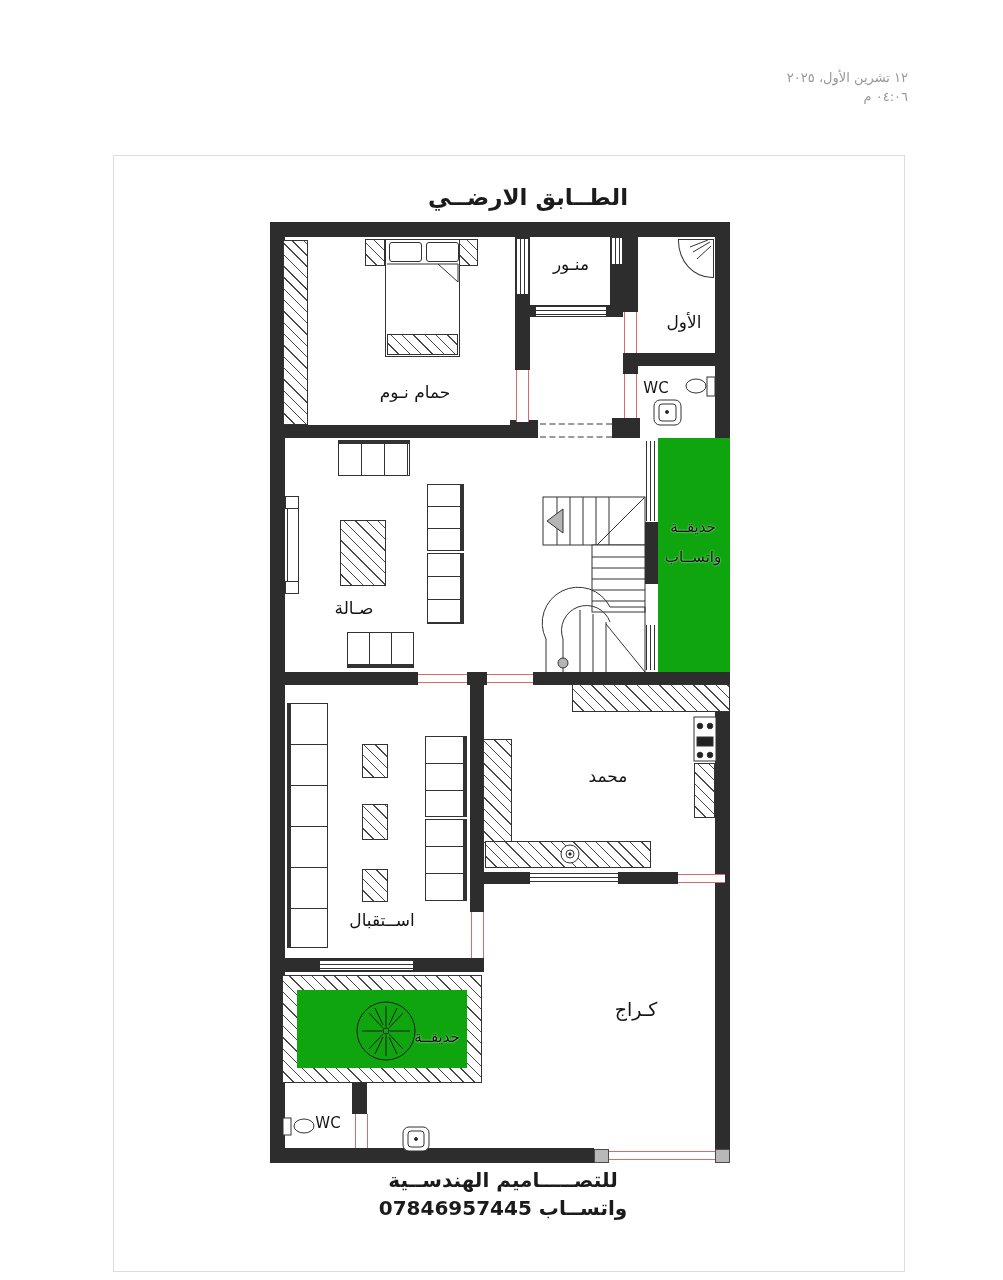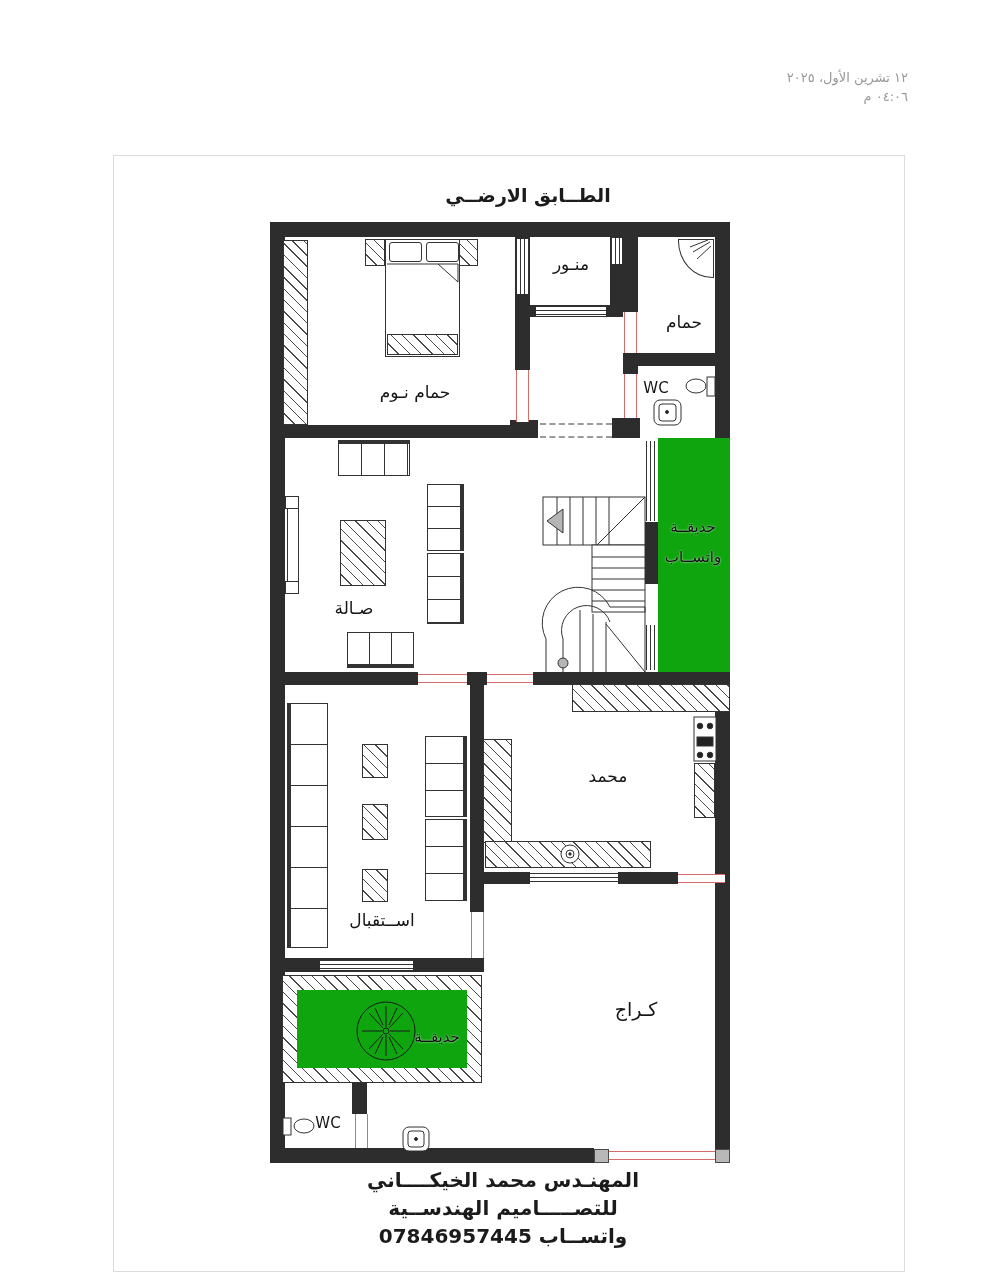--- a/index.html
+++ b/index.html
@@ -1,21 +1,21 @@
 <!DOCTYPE html>
 <html style="--wall: #2d2d2d; --door: #d96b6b; --garden-green: #0ea50e; --page-border: #dcdcdc; --date-text: #979797;"><head>
 <meta charset="utf-8">
 <style>
   html,body{margin:0;padding:0;background:#fff;}
   .page{position:relative;width:1003px;height:1280px;background:#fff;overflow:hidden;
         font-family:"DejaVu Sans",sans-serif;}
   .abs{position:absolute;box-sizing:border-box;}
   .frame-border{border:1px solid var(--page-border,#dcdcdc);}
   .date-block{color:var(--date-text,#979797);font-size:13px;line-height:19px;direction:rtl;text-align:right;}
-  .doc-title{font-size:19px;font-weight:bold;color:#1b1b1b;text-align:center;direction:rtl;}
+  .doc-title{font-size:23px;font-weight:bold;color:#1b1b1b;text-align:center;direction:rtl;}
   .footer-block{font-size:20px;font-weight:bold;color:#1b1b1b;text-align:center;direction:rtl;line-height:28px;}
   .plan{position:absolute;left:270px;top:222px;width:460px;height:941px;}
   .wall{position:absolute;background:var(--wall,#2d2d2d);box-sizing:border-box;}
   .post{position:absolute;background:#b8b8b8;border:1px solid #4a4a4a;box-sizing:border-box;z-index:4;}
   .door-v{position:absolute;background:#fff;border-left:1.5px solid var(--door,#d96b6b);
           border-right:1.5px solid var(--door,#d96b6b);box-sizing:border-box;z-index:4;}
   .door-h{position:absolute;background:#fff;border-top:1.5px solid var(--door,#d96b6b);
           border-bottom:1.5px solid var(--door,#d96b6b);box-sizing:border-box;z-index:4;}
   .win-v{position:absolute;background-color:#fff;z-index:3;
          background-image:repeating-linear-gradient(to right,#333 0 1px,transparent 1px 4px);}
@@ -215,33 +215,32 @@
           <line x1="105" y1="786" x2="113" y2="803"></line>
             <line x1="127" y1="786" x2="119" y2="803"></line>
           <line x1="105" y1="832" x2="113" y2="815"></line>
             <line x1="127" y1="832" x2="119" y2="815"></line>
         </g>
       </g>
     </svg>
 
     <div class="lbl" style="left:90px;top:160px;width:110px;">حمام نـوم</div>
     <div class="lbl" style="left:270px;top:32px;width:62px;">منـور</div>
-    <div class="lbl" style="left:385px;top:90px;width:58px;">حمام</div>
+    <div class="lbl" style="left:385px;top:90px;width:58px;">الأول</div>
     <div class="lbl lbl-ltr" style="left:368px;top:157px;width:36px;font-size:15px;">WC</div>
     <div class="lbl" style="left:50px;top:376px;width:68px;">صـالة</div>
     <div class="lbl" style="left:390px;top:290px;width:66px;font-size:15px;line-height:30px;color:#0d0d0d;text-shadow:0 0 2px rgba(255,255,255,.95);">
       <div>حديقــة</div>
       <div>واتســاب</div>
     </div>
     <div class="lbl" style="left:300px;top:544px;width:76px;">محمد</div>
     <div class="lbl" style="left:62px;top:688px;width:100px;">اســتقبال</div>
     <div class="lbl" style="left:328px;top:776px;width:76px;font-size:19px;">كـراج</div>
     <div class="lbl" style="left:135px;top:806px;width:64px;font-size:15px;color:#0d0d0d;text-shadow:0 0 2px rgba(255,255,255,.9);">حديقــة</div>
     <div class="lbl lbl-ltr" style="left:38px;top:892px;width:40px;font-size:15px;">WC</div>
   </div>
 
   <div class="abs footer-block" style="left:318px;top:1166px;width:370px;">
-    <div>المهنـدس محمد الخيكــــاني</div>
     <div>للتصـــــاميم الهندســية</div>
     <div>واتســاب 07846957445</div>
   </div>
 
 </div>
 
 </body></html>

